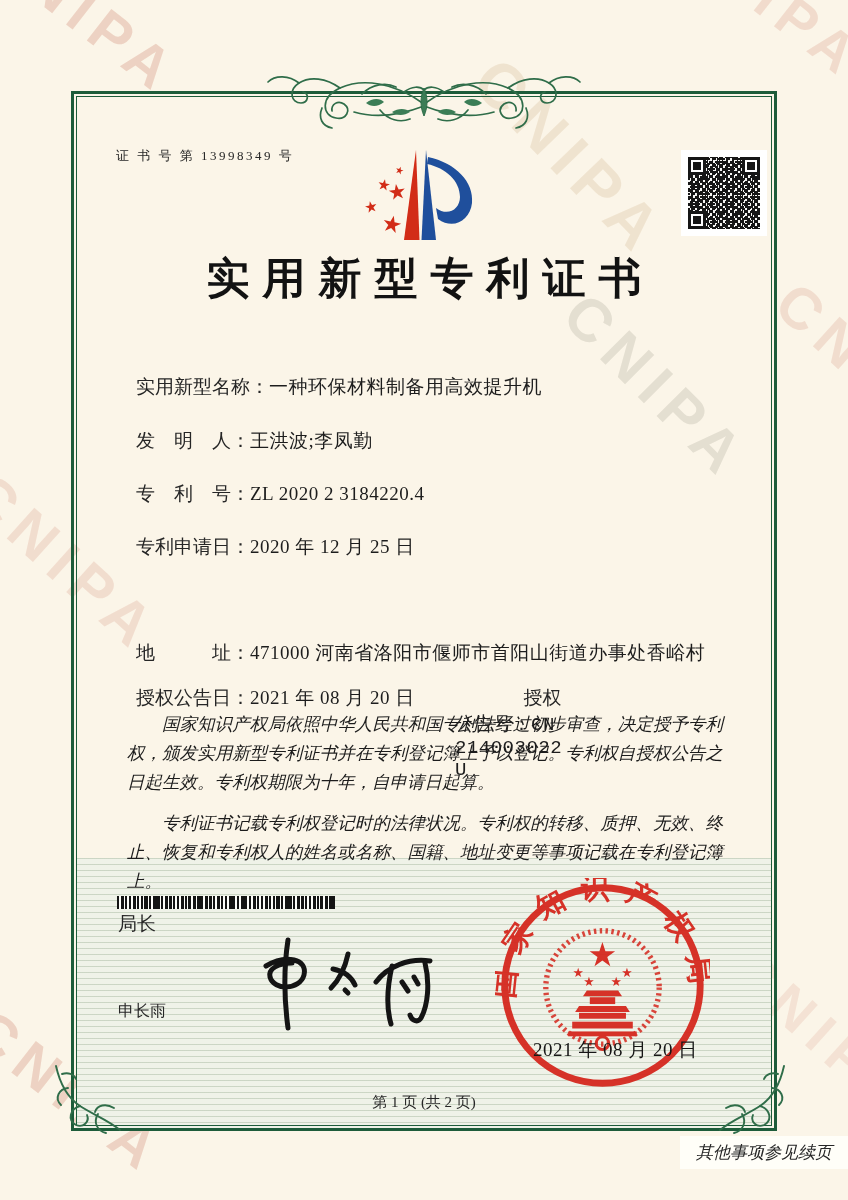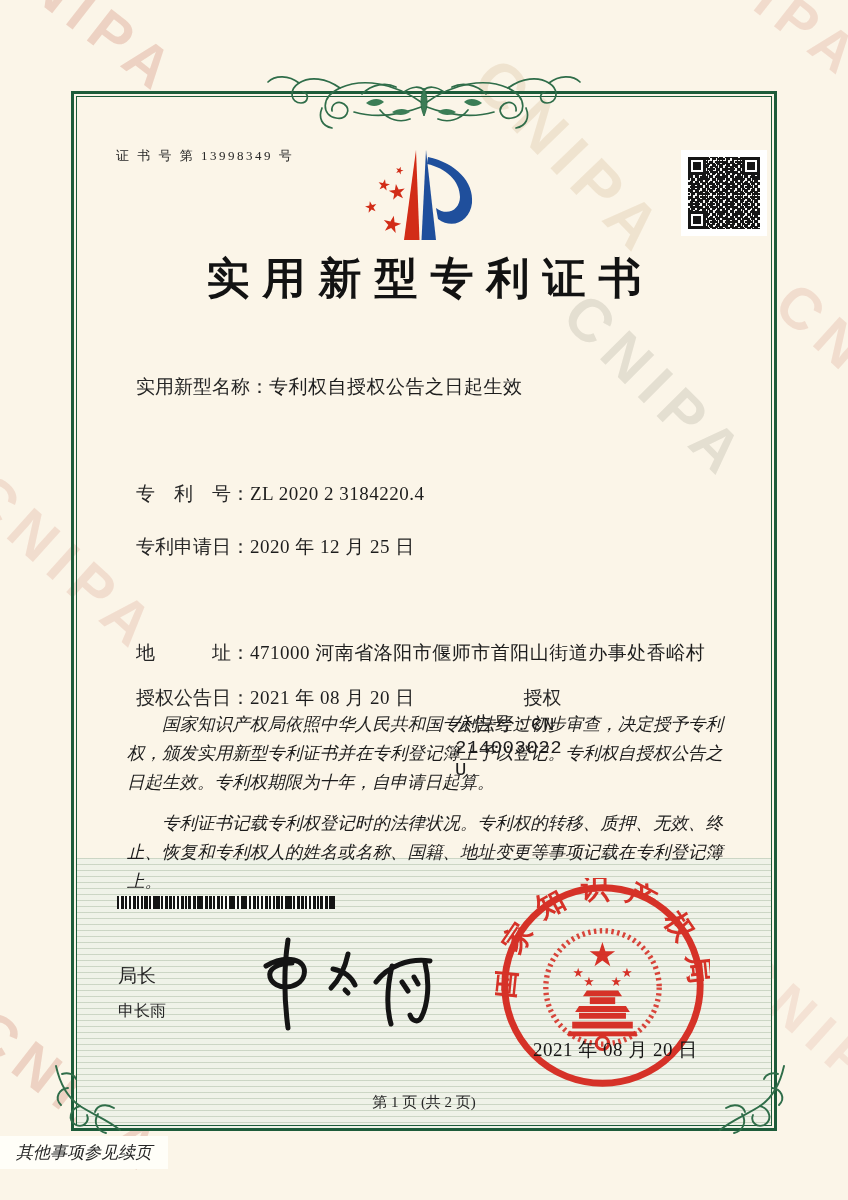--- a/index.html
+++ b/index.html
@@ -79,35 +79,35 @@
   .barcode{
     position:absolute;left:117px;top:896px;width:218px;height:13px;z-index:3;
     background-color:#fdfdfa;
     background-image:
       repeating-linear-gradient(90deg,#141414 0 2px,transparent 2px 4px),
       repeating-linear-gradient(90deg,#141414 0 1px,transparent 1px 6px),
       repeating-linear-gradient(90deg,transparent 0 5px,#141414 5px 7px,transparent 7px 11px);
   }
 
   
-  .director-label{position:absolute;left:118px;top:963px;font-size:19px;z-index:3;}
+  .director-label{position:absolute;left:118px;top:911px;font-size:19px;z-index:3;}
   .director-name{position:absolute;left:118px;top:1001px;font-size:16px;z-index:3;}
   .signature{position:absolute;left:228px;top:926px;z-index:3;}
 
   
   .seal{position:absolute;left:495px;top:878px;z-index:3;opacity:.95;}
   .seal-date{
     position:absolute;left:533px;top:1037px;font-size:19px;color:#161616;
     letter-spacing:.5px;z-index:4;white-space:pre-wrap;
   }
 
   
   .page-no{position:absolute;left:71px;top:1093px;width:706px;text-align:center;font-size:15px;z-index:3;white-space:pre-wrap;}
   .footer-note{
-    position:absolute;left:0;top:1136px;width:772px;text-align:left;z-index:3;
+    position:absolute;left:0;top:1136px;width:848px;text-align:right;z-index:3;
   }
   .footer-note span{
     display:inline-block;background:#fffef8;padding:5px 16px;font-size:17px;font-style:italic;white-space:pre-wrap;
   }
 
   .ornament{position:absolute;z-index:3;}
   .orn-top{left:262px;top:70px;}
   .orn-bl{left:46px;top:1062px;}
   .orn-br{left:712px;top:1062px;}
 </style>
@@ -196,21 +196,24 @@
         </div>
       <div class="finder f-bl">
           <i></i>
         </div>
     </div>
   </div>
 
   <div class="title">实用新型专利证书</div>
 
   <div class="field-row" style="top:352px">
-    <span class="lab">实用新型名称：</span><span class="val">专利权自授权公告之日起生效</span>
+    <span class="lab">实用新型名称：</span><span class="val">一种环保材料制备用高效提升机</span>
+  </div>
+  <div class="field-row" style="top:406px">
+    <span class="lab">发　明　人：</span><span class="val">王洪波;李凤勤</span>
   </div>
   <div class="field-row" style="top:459px">
     <span class="lab">专　利　号：</span><span class="val">ZL 2020 2 3184220.4</span>
   </div>
   <div class="field-row" style="top:512px">
     <span class="lab">专利申请日：</span><span class="val">2020 年 12 月 25 日</span>
   </div>
   <div class="field-row" style="top:618px">
     <span class="lab">地　　　址：</span><span class="val">471000 河南省洛阳市偃师市首阳山街道办事处香峪村</span>
   </div>

